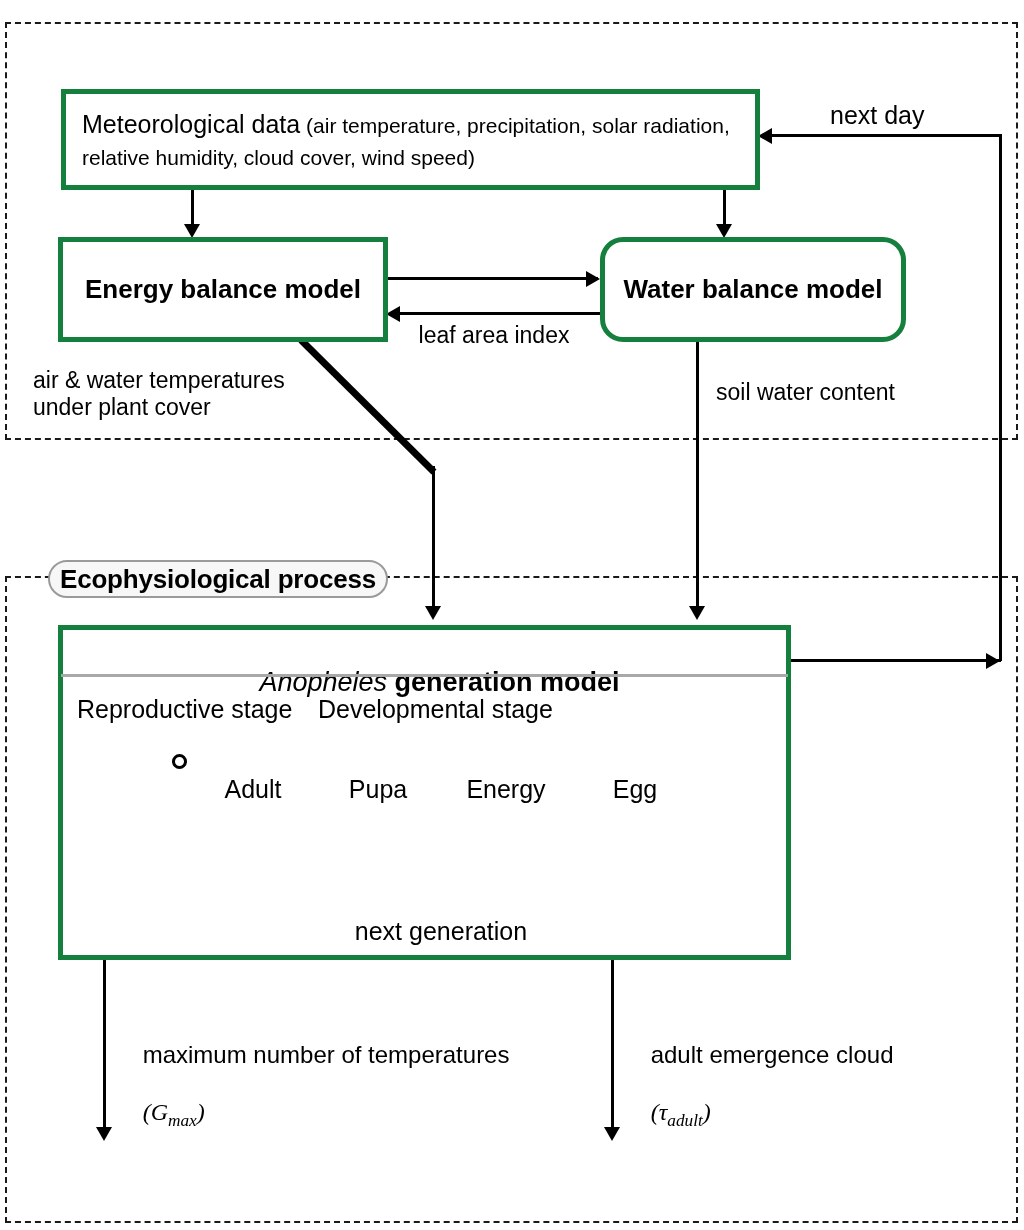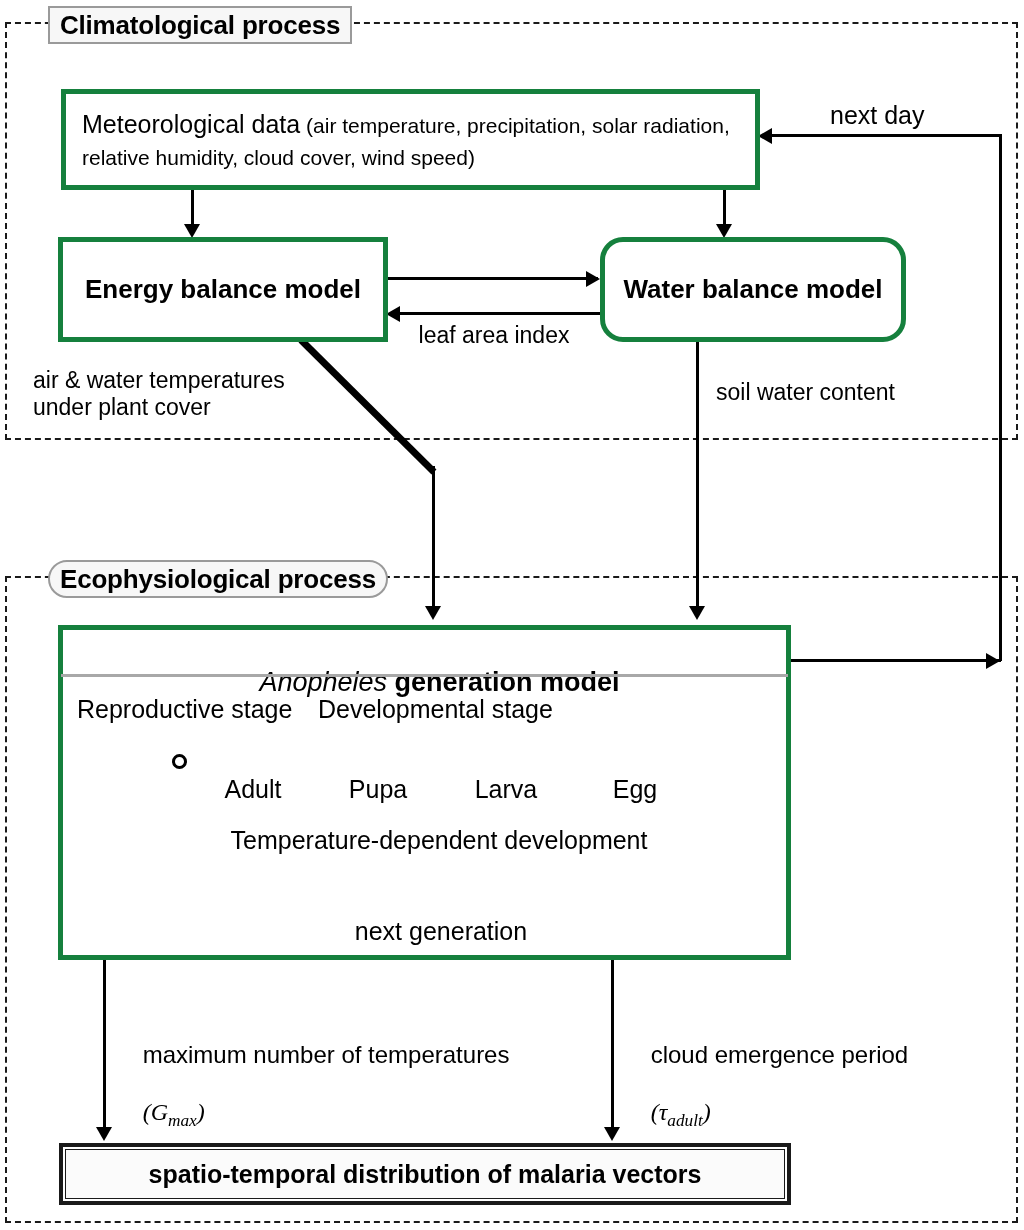--- a/index.html
+++ b/index.html
@@ -108,23 +108,20 @@
   .math{font-family:"Liberation Serif", serif;font-style:italic;}
   .math sub{font-size:0.72em;font-style:italic;}
   .sp-italic{font-style:italic;font-weight:normal;}
 </style>
 </head>
 <body>
 
 <div id="stage">
 
   <div class="dashed-box" style="left:5px;top:22px;width:1013px;height:418px;"></div>
-  <div class="proc-title" style="left:48px;top:6px;height:38px;font-size:26px;">
-    <span>Climatological process</span>
-  </div>
 
   <div class="box" style="left:61px;top:89px;width:699px;height:101px;">
     <div class="lbl" style="left:16px;top:14px;width:672px;white-space:normal;font-size:25px;line-height:1.28;">
       <span>Meteorological data</span><span style="font-size:21px;"> (air temperature, precipitation, solar radiation, relative humidity, cloud cover, wind speed)</span>
     </div>
   </div>
 
   <div class="vline" style="left:191px;top:190px;height:42px;"></div>
   <div class="ah ah-down" style="left:184px;top:224px;"></div>
 
@@ -190,45 +187,39 @@
   <div class="ah ah-sm ah-left" style="left:442px;top:755px;"></div>
   <div class="ah ah-sm ah-left" style="left:574px;top:755px;"></div>
 
   <div class="tick" style="left:317px;top:738px;height:44px;"></div>
   <div class="tick" style="left:439px;top:738px;height:44px;"></div>
   <div class="tick" style="left:571px;top:738px;height:44px;"></div>
   <div class="tick" style="left:702px;top:738px;height:24px;"></div>
 
   <div class="lbl c" style="left:190px;top:775px;width:126px;font-size:25px;">Adult</div>
   <div class="lbl c" style="left:318px;top:775px;width:120px;font-size:25px;">Pupa</div>
-  <div class="lbl c" style="left:443px;top:775px;width:126px;font-size:25px;">Larva</div>
+  <div class="lbl c" style="left:443px;top:775px;width:126px;font-size:25px;">Energy</div>
   <div class="lbl c" style="left:574px;top:775px;width:122px;font-size:25px;">Egg</div>
 
-  <div class="lbl c" style="left:172px;top:826px;width:534px;font-size:25px;">Temperature-dependent development</div>
 
   <div class="vline" style="left:178px;top:766px;height:128px;"></div>
   <div class="ah ah-sm ah-down" style="left:173px;top:891px;"></div>
   <div class="hline" style="left:178px;top:905px;width:527px;"></div>
   <div class="vline" style="left:702px;top:790px;height:117px;"></div>
   <div class="ah ah-sm ah-up" style="left:697px;top:781px;"></div>
   <div class="lbl c" style="left:258px;top:917px;width:366px;font-size:25px;">next generation</div>
 
   <div class="vline" style="left:103px;top:960px;height:172px;"></div>
   <div class="ah ah-down" style="left:96px;top:1127px;"></div>
   <div class="lbl" style="left:116px;top:1012px;font-size:24px;line-height:1.2;">
     <span>maximum number of temperatures</span><br>
     <span class="math">(<span>G</span><sub>max</sub>)</span>
   </div>
 
   <div class="vline" style="left:611px;top:960px;height:172px;"></div>
   <div class="ah ah-down" style="left:604px;top:1127px;"></div>
   <div class="lbl" style="left:624px;top:1012px;font-size:24px;line-height:1.2;">
-    <span>cloud emergence period</span><br>
+    <span>adult emergence cloud</span><br>
     <span class="math">(<span>τ</span><sub>adult</sub>)</span>
   </div>
 
-  <div class="box-double" style="left:59px;top:1143px;width:732px;height:62px;">
-    <div class="inner" style="font-size:25px;">
-      <span>spatio-temporal distribution of malaria vectors</span>
-    </div>
-  </div>
 
 </div>
 
 </body></html>

